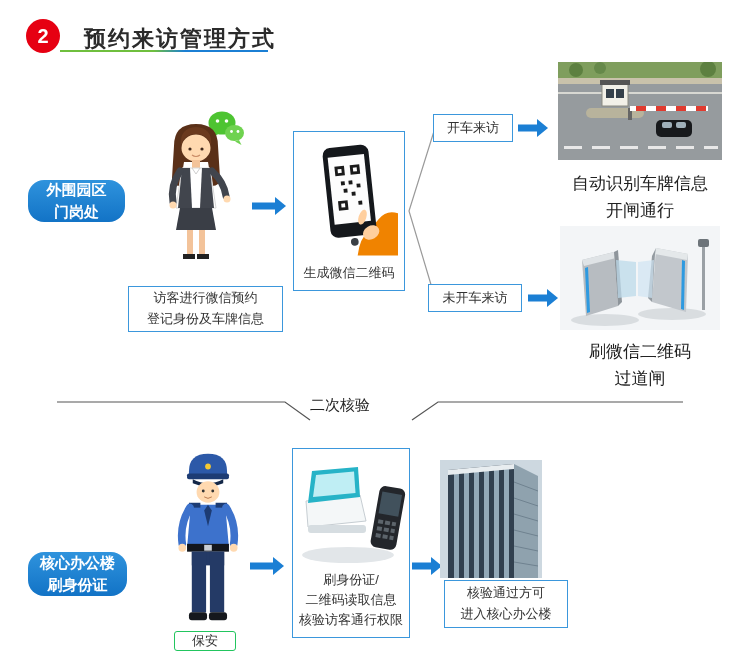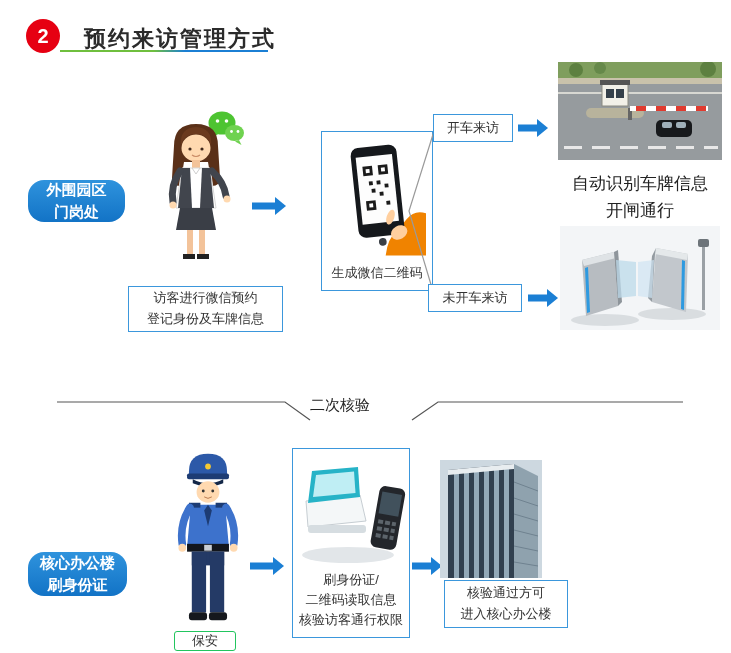--- a/index.html
+++ b/index.html
@@ -88,21 +88,21 @@
       <path d="M37 138 h12 v5 h-12 z" fill="#222"></path>
       <path d="M51 138 h12 v5 h-12 z" fill="#222"></path>
     </svg>
   </div>
 
   <div class="abs outline-box" style="left:128px; top:262px; width:155px; height:46px;margin-top:24px;">访客进行微信预约
 登记身份及车牌信息</div>
 
   <div class="abs arrow" style="left:252px; top:197px; width:34px;"></div>
 
-  <div class="abs" style="left:293px; top:131px; width:112px; height:160px; border:1px solid #3b97dc; background:#fff;margin-left:28px;">
+  <div class="abs" style="left:293px; top:131px; width:112px; height:160px; border:1px solid #3b97dc; background:#fff;">
     <div class="abs" style="left:8px; top:4px; width:96px; height:122px;">
       <svg viewBox="0 0 100 122">
         <path d="M58 122 L100 122 L100 78 Q88 74 80 84 L70 96 Q60 104 58 122 Z" fill="#f08300"></path>
         <g transform="rotate(-6 50 60)">
           <rect x="26" y="8" width="48" height="94" rx="8" fill="#15181c"></rect>
           <rect x="31" y="18" width="38" height="70" fill="#fdfdfd"></rect>
           <g fill="#1b1b1b">
             <rect x="37" y="28" width="10" height="10"></rect>
             <rect x="53" y="28" width="10" height="10"></rect>
             <rect x="37" y="64" width="10" height="10"></rect>
@@ -185,20 +185,22 @@
       <polygon points="56,34 76,36 76,70 58,72" fill="#bcd9ea" opacity="0.75"></polygon>
       <polygon points="96,22 128,28 126,86 92,76" fill="#c2c7cc"></polygon>
       <polygon points="96,22 128,28 127,34 95,28" fill="#e4e8ea"></polygon>
       <polygon points="92,30 96,22 95,28 92,76 88,72" fill="#949ba1"></polygon>
       <polygon points="78,36 94,34 92,72 78,70" fill="#cfe4f2" opacity="0.7"></polygon>
       <polygon points="122,34 125,35 124,84 121,83" fill="#2e9ae0"></polygon>
       <rect x="142" y="20" width="3" height="64" fill="#9aa0a5"></rect>
       <rect x="138" y="13" width="11" height="8" rx="2" fill="#6d747a"></rect>
     </svg>
   </div>
+  <div class="abs plain-text" style="left:566px; top:338px; width:148px;">刷微信二维码
+过道闸</div>
 
   <div class="abs" style="left:40px; top:390px; width:660px; height:34px;">
     <svg viewBox="0 0 660 34" preserveAspectRatio="none">
       <polyline points="17,12 245,12 270,30" stroke="#555" stroke-width="1.2" fill="none"></polyline>
       <polyline points="372,30 398,12 643,12" stroke="#555" stroke-width="1.2" fill="none"></polyline>
     </svg>
   </div>
   <div class="abs divider-label" style="left:310px; top:396px; width:102px;">二次核验</div>
 
   <div class="abs blue-label" style="left:28px; top:552px; width:99px; height:44px;">核心办公楼

